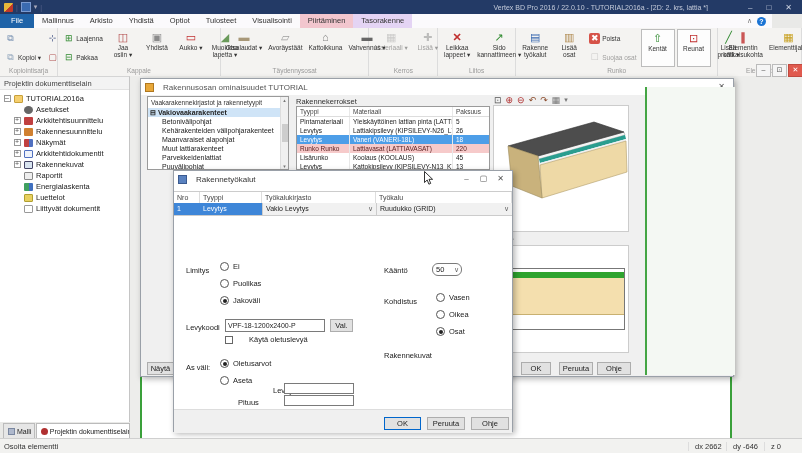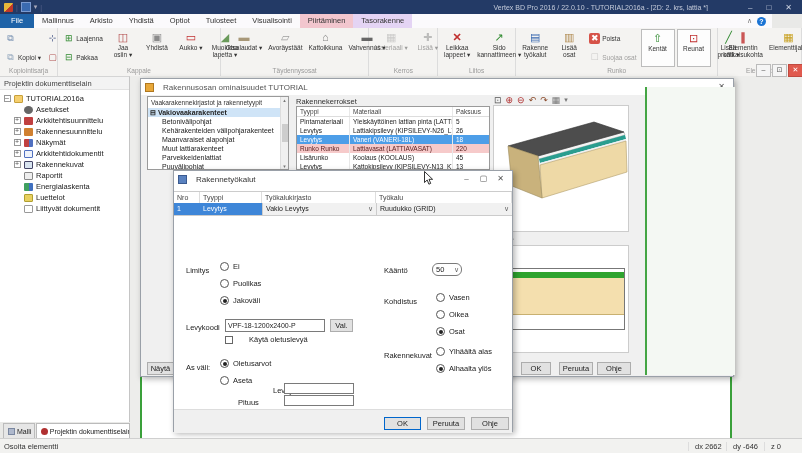--- a/index.html
+++ b/index.html
@@ -682,31 +682,20 @@
           <span class="rc"></span>
           <span>Oikea</span>
         </div>
         <div class="rrow on">
           <span class="rc"></span>
           <span>Osat</span>
         </div>
       </div>
 
     <div class="flabel" style="left:210px;top:180px;">Rakennekuvat</div>
-    <div class="vradios" style="left:262px;top:172px;">
-
-    <div class="rrow">
-          <span class="rc"></span>
-          <span>Ylhäältä alas</span>
-        </div>
-        <div class="rrow on">
-          <span class="rc"></span>
-          <span>Alhaalta ylös</span>
-        </div>
-      </div>
 
     <div class="dfooter" style="top:238px;height:23px;"></div>
     <div class="btn default" style="left:210px;top:246px;width:37px;">OK</div>
     <div class="btn" style="left:253px;top:246px;width:38px;">Peruuta</div>
     <div class="btn" style="left:297px;top:246px;width:38px;">Ohje</div>
   </div>
 
   <svg class="cursor" style="left:424px;top:171px;" width="11" height="15" viewBox="0 0 11 15">
     <polygon points="0.5,0.5 0.5,11.5 3.2,9 4.9,13.2 6.7,12.4 5,8.3 8.6,8.3" fill="#fff" stroke="#000" stroke-width="0.8"></polygon>
   </svg>

